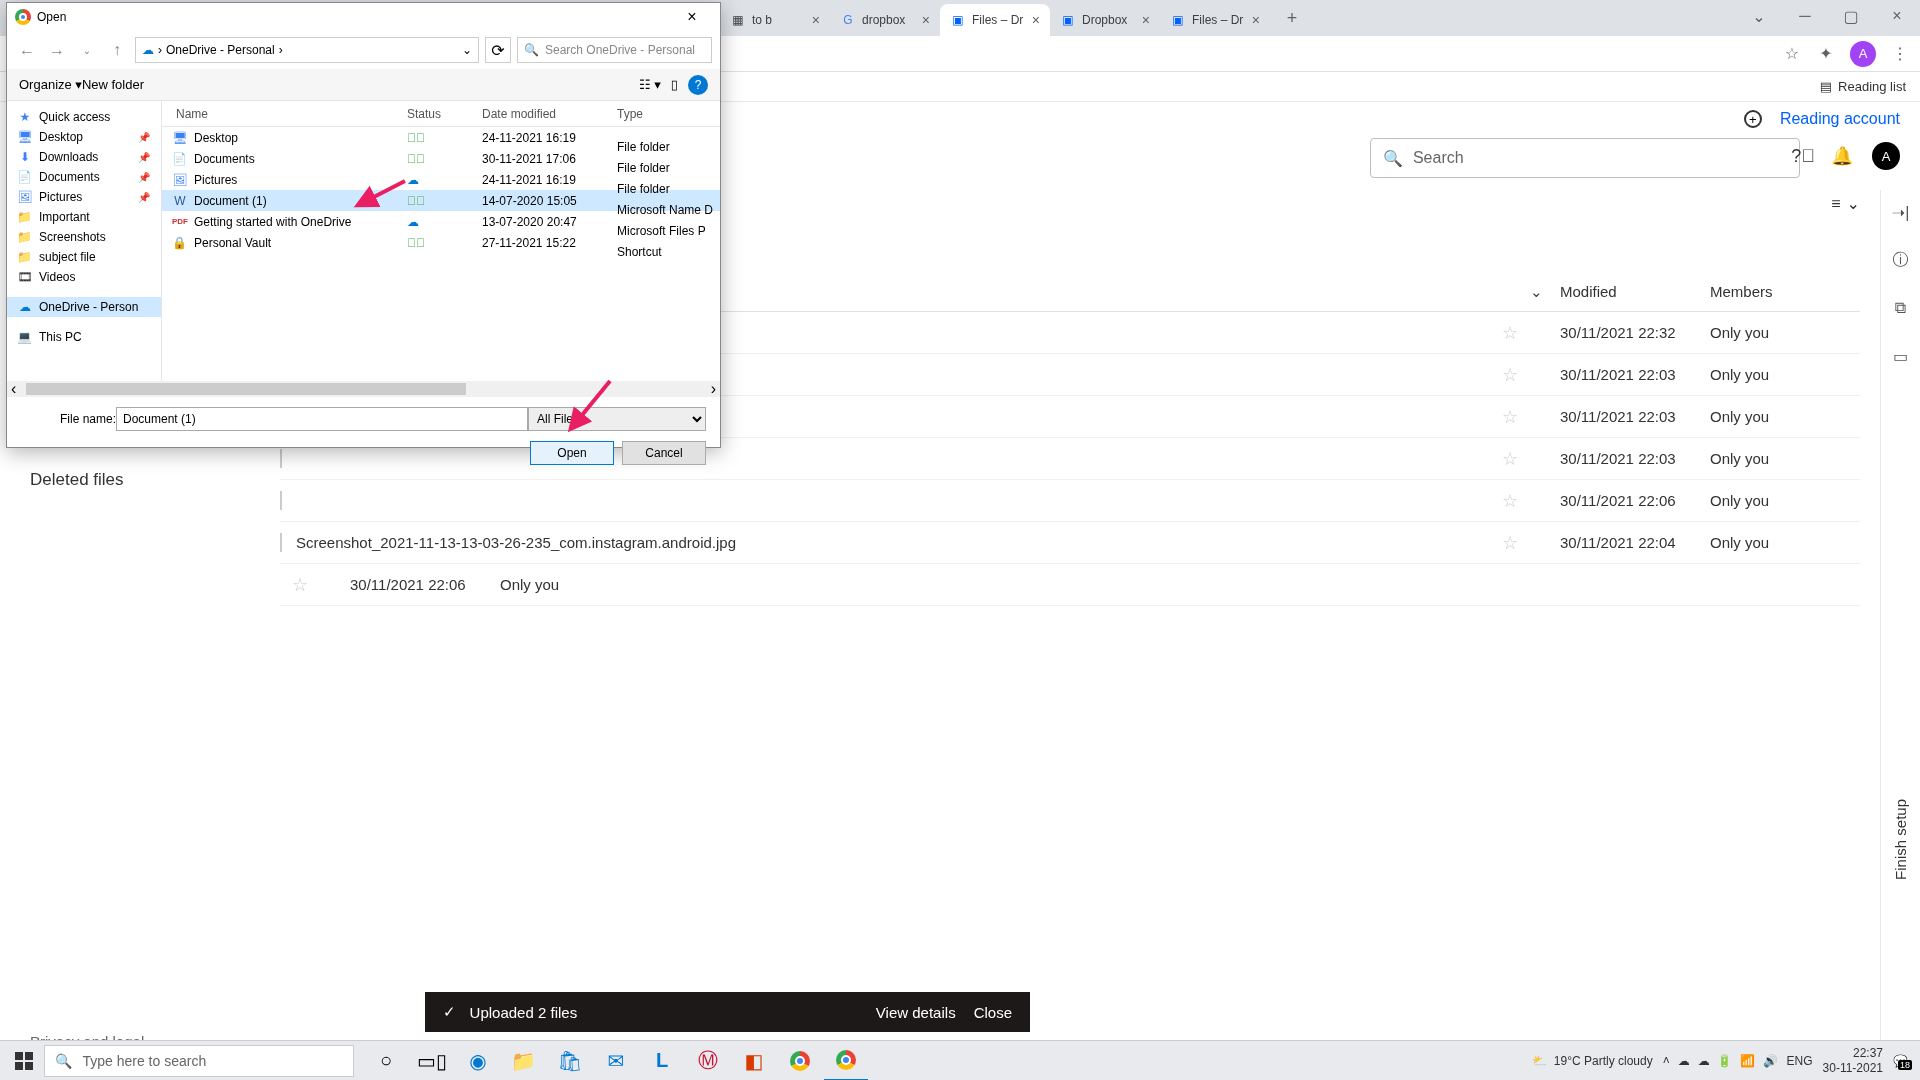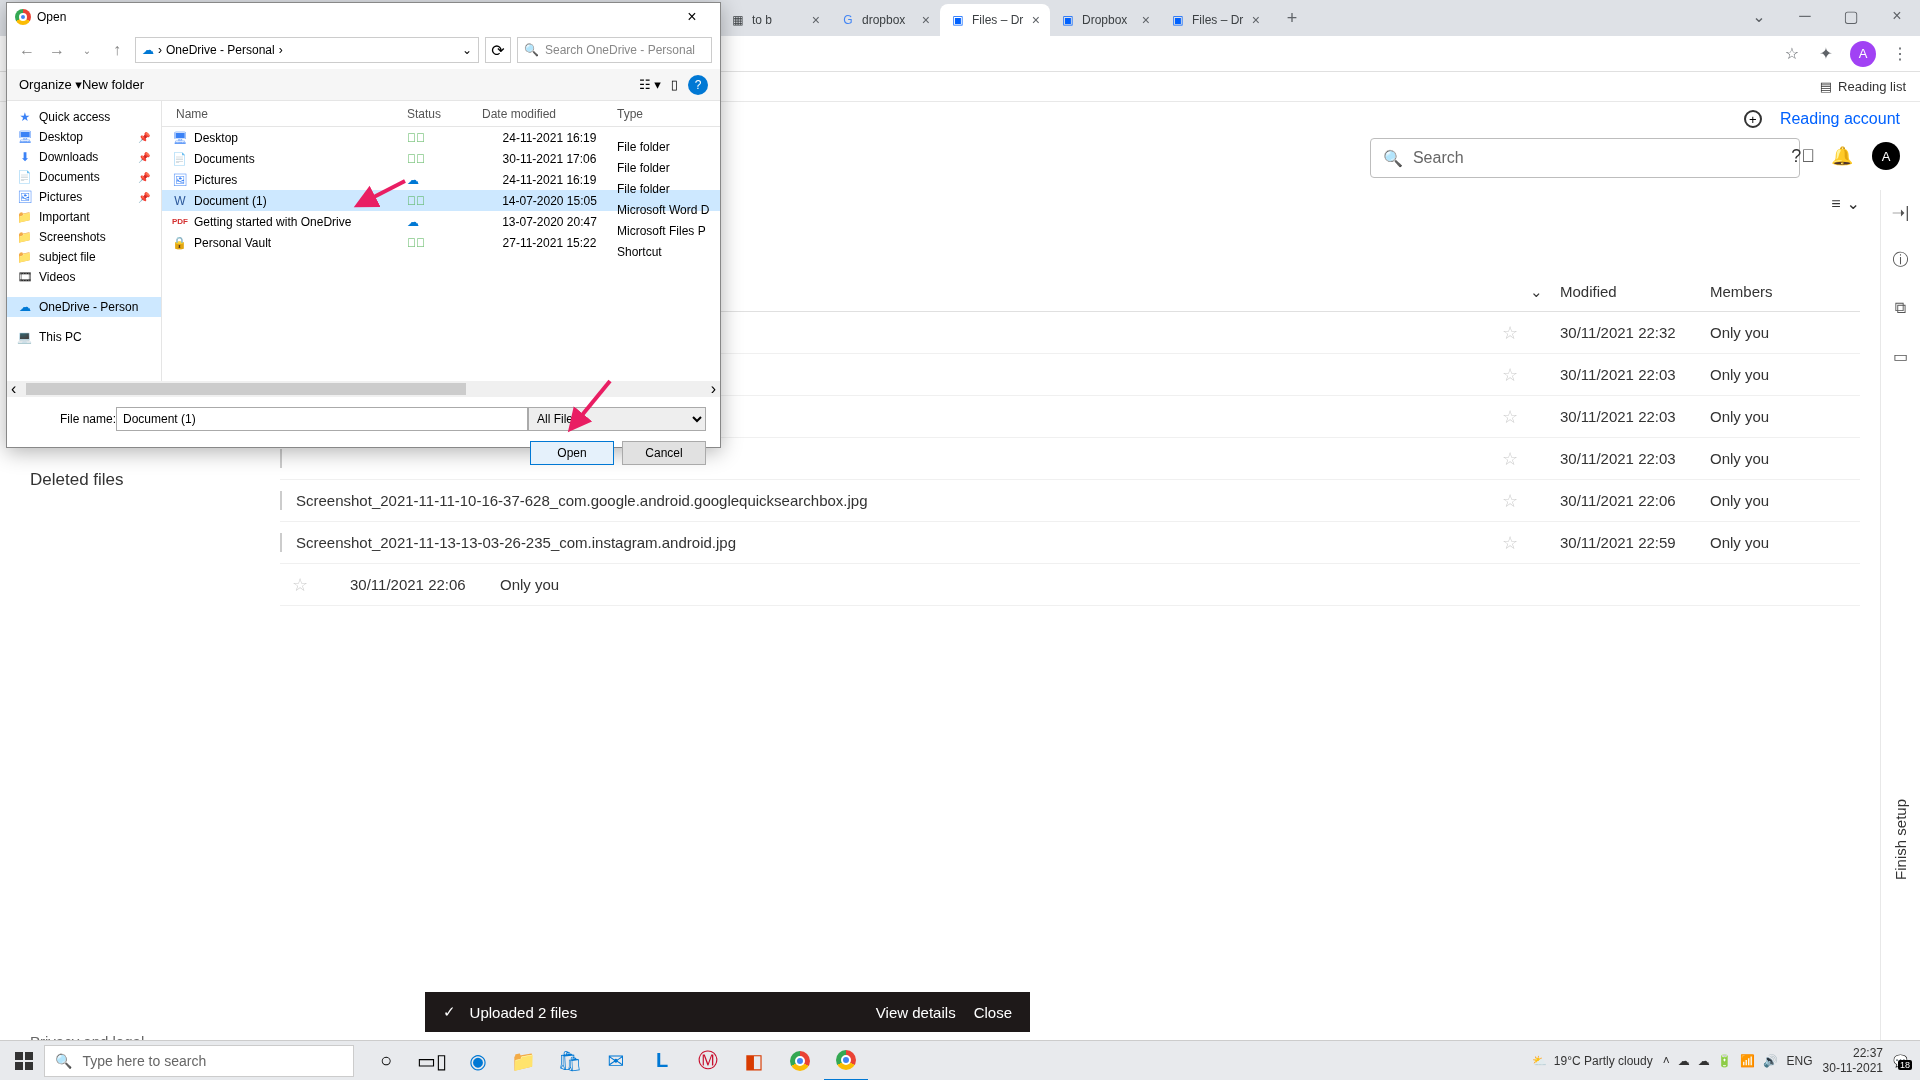--- a/index.html
+++ b/index.html
@@ -86,21 +86,21 @@
 .fd-lh-name { width: 245px; padding-left: 14px; }
 .fd-lh-status { width: 75px; }
 .fd-lh-date { width: 135px; }
 .fd-lh-type { flex: 1; }
 .fd-list-row { display: flex; font-size: 12px; height: 21px; align-items: center; cursor:pointer; }
 .fd-list-row.selected { background: #cde8ff; }
 .fd-list-row .fic { width:16px; height:16px; margin-left: 10px; margin-right: 6px; display:flex; align-items:center; justify-content:center; font-size:12px; }
 .fd-list-row .nm { width: 213px; }
 .fd-list-row .st { width: 75px; color:#4caf50; }
 .fd-list-row .st.cloud { color:#0078d4; }
-.fd-list-row .dt { width: 135px; text-align: center; }
+.fd-list-row .dt { width: 135px; }
 .fd-list-row .tp { flex: 1; margin-top: 19px; }
 
 .fd-scrollbar { height: 16px; background:#f0f0f0; display:flex; align-items:center; padding:0 4px; }
 .fd-scroll-thumb { height:12px; width:440px; background:#ccc; margin-left:10px; }
 
 .fd-footer { padding: 10px 14px; display:flex; flex-direction:column; gap:10px; }
 .fd-fn-row { display:flex; align-items:center; gap:0; font-size:12px; }
 .fd-fn-row label { width: 95px; text-align:right; }
 .fd-fn-row input { flex:1; height:24px; border:1px solid #aaa; padding:0 6px; font-size:12px; }
 .fd-fn-row select { width:178px; height:24px; border:1px solid #aaa; background:#eee; font-size:12px; padding:0 4px; }
@@ -224,31 +224,31 @@
       <div class="ft-col-mem">Only you</div>
     </div>
     <div class="ft-row">
       <div class="ft-col-name"><span class="ft-file-icon"></span><span></span></div>
       <div class="ft-col-star"><span class="star">☆</span></div>
       <div class="ft-col-sort"></div>
       <div class="ft-col-mod">30/11/2021 22:03</div>
       <div class="ft-col-mem">Only you</div>
     </div>
     <div class="ft-row">
-      <div class="ft-col-name"><span class="ft-file-icon"></span><span>Screenshot_2021-11-11-10-16-37-628_com.google.android.googlequicksearchbox.jpg</span></div>
+      <div class="ft-col-name"><span class="ft-file-icon"></span></div>
       <div class="ft-col-star"><span class="star">☆</span></div>
       <div class="ft-col-sort"></div>
       <div class="ft-col-mod">30/11/2021 22:06</div>
       <div class="ft-col-mem">Only you</div>
     </div>
     <div class="ft-row">
       <div class="ft-col-name"><span class="ft-file-icon"></span><span>Screenshot_2021-11-13-13-03-26-235_com.instagram.android.jpg</span></div>
       <div class="ft-col-star"><span class="star">☆</span></div>
       <div class="ft-col-sort"></div>
-      <div class="ft-col-mod">30/11/2021 22:59</div>
+      <div class="ft-col-mod">30/11/2021 22:04</div>
       <div class="ft-col-mem">Only you</div>
     </div>
     <div class="ft-row">
       <div class="ft-col-star"><span class="star">☆</span></div>
       <div class="ft-col-sort"></div>
       <div class="ft-col-mod">30/11/2021 22:06</div>
       <div class="ft-col-mem">Only you</div>
     </div>
   </div>
 
@@ -383,21 +383,21 @@
           <span class="nm">Pictures</span>
           <span class="st cloud">☁</span>
           <span class="dt">24-11-2021 16:19</span>
           <span class="tp">File folder</span>
         </div>
       <div class="fd-list-row selected">
           <span class="fic" style="color:#2b579a">W</span>
           <span class="nm">Document (1)</span>
           <span class="st">✓⃝</span>
           <span class="dt">14-07-2020 15:05</span>
-          <span class="tp">Microsoft Word D</span>
+          <span class="tp">Microsoft Name D</span>
         </div>
       <div class="fd-list-row">
           <span class="fic" style="color:#d32f2f;font-size:8px;font-weight:bold">PDF</span>
           <span class="nm">Getting started with OneDrive</span>
           <span class="st cloud">☁</span>
           <span class="dt">13-07-2020 20:47</span>
           <span class="tp">Microsoft Files P</span>
         </div>
       <div class="fd-list-row">
           <span class="fic">🔒</span>

